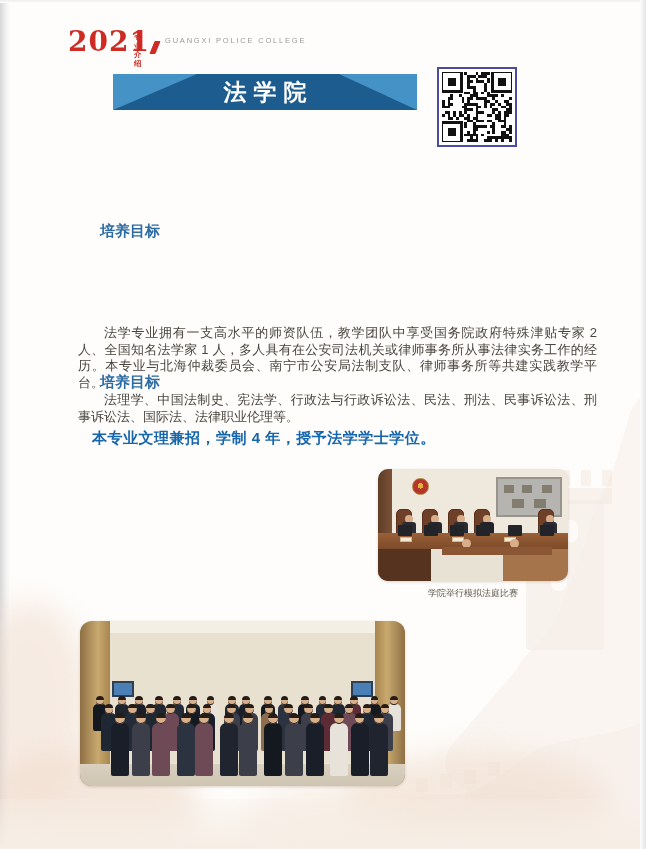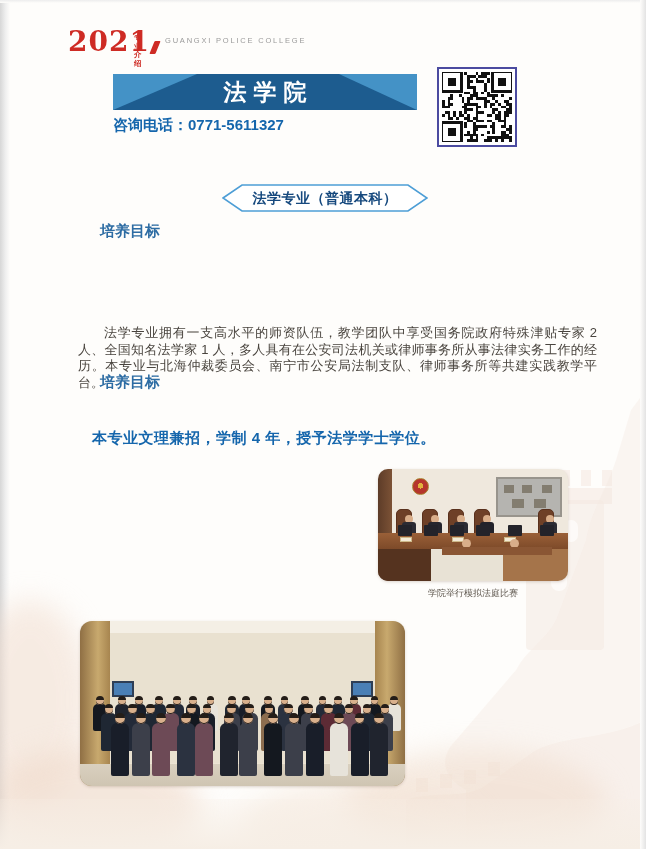--- a/index.html
+++ b/index.html
@@ -147,21 +147,20 @@
     <div class="logo-en">GUANGXI POLICE COLLEGE</div>
   </div>
 
   <div class="banner">
     <div class="tri-l"></div>
     <div class="tri-r"></div>
     <div class="banner-title">法学院</div>
   </div>
 
   <div class="contact">
-    <div>咨询电话：0771-5611327</div>
   </div>
 
   <div class="qr">
     <svg viewBox="0 0 25 25" shape-rendering="crispEdges">
         <rect x="8" y="0" width="1" height="1" fill="#111"></rect>
         <rect x="12" y="0" width="1" height="1" fill="#111"></rect>
         <rect x="14" y="0" width="1" height="1" fill="#111"></rect>
         <rect x="15" y="0" width="1" height="1" fill="#111"></rect>
         <rect x="16" y="0" width="1" height="1" fill="#111"></rect>
         <rect x="9" y="1" width="1" height="1" fill="#111"></rect>
@@ -368,31 +367,26 @@
           <rect x="18" y="0" width="7" height="7" fill="none" stroke="#111" stroke-width="1"></rect>
           <rect x="20" y="2" width="3" height="3" fill="#111"></rect>
         </g>
         <g>
           <rect x="0" y="18" width="7" height="7" fill="none" stroke="#111" stroke-width="1"></rect>
           <rect x="2" y="20" width="3" height="3" fill="#111"></rect>
         </g>
       </svg>
   </div>
 
-  <div class="badge">
-    <svg width="206" height="28" viewBox="0 0 206 28">
-      <polygon points="1,14 20,1 186,1 205,14 186,27 20,27" fill="#ffffff" stroke="#4d9ed6" stroke-width="1.6"></polygon>
-    </svg>
-    <div class="badge-label">法学专业（普通本科）</div>
-  </div>
 
   <div class="sec-heading h-obj">培养目标</div>
   <div class="para p2">法学专业拥有一支高水平的师资队伍，教学团队中享受国务院政府特殊津贴专家 2 人、全国知名法学家 1 人，多人具有在公安司法机关或律师事务所从事法律实务工作的经历。本专业与北海仲裁委员会、南宁市公安局法制支队、律师事务所等共建实践教学平台。</div>
 
   <div class="sec-heading h-course">培养目标</div>
+  <div class="para p3">法理学、中国法制史、宪法学、行政法与行政诉讼法、民法、刑法、民事诉讼法、刑事诉讼法、国际法、法律职业伦理等。</div>
   <div class="highlight">本专业文理兼招，学制 4 年，授予法学学士学位。</div>
 
   <div class="photo photo1">
     <div class="abs court-wood-left"></div>
     <div class="abs court-emblem"></div>
     <div class="abs court-screen">
       <i style="left:6px;top:6px;width:10px;height:8px;"></i>
       <i style="left:24px;top:6px;width:10px;height:8px;"></i>
       <i style="left:44px;top:6px;width:10px;height:8px;"></i>
       <i style="left:14px;top:20px;width:12px;height:9px;"></i>

